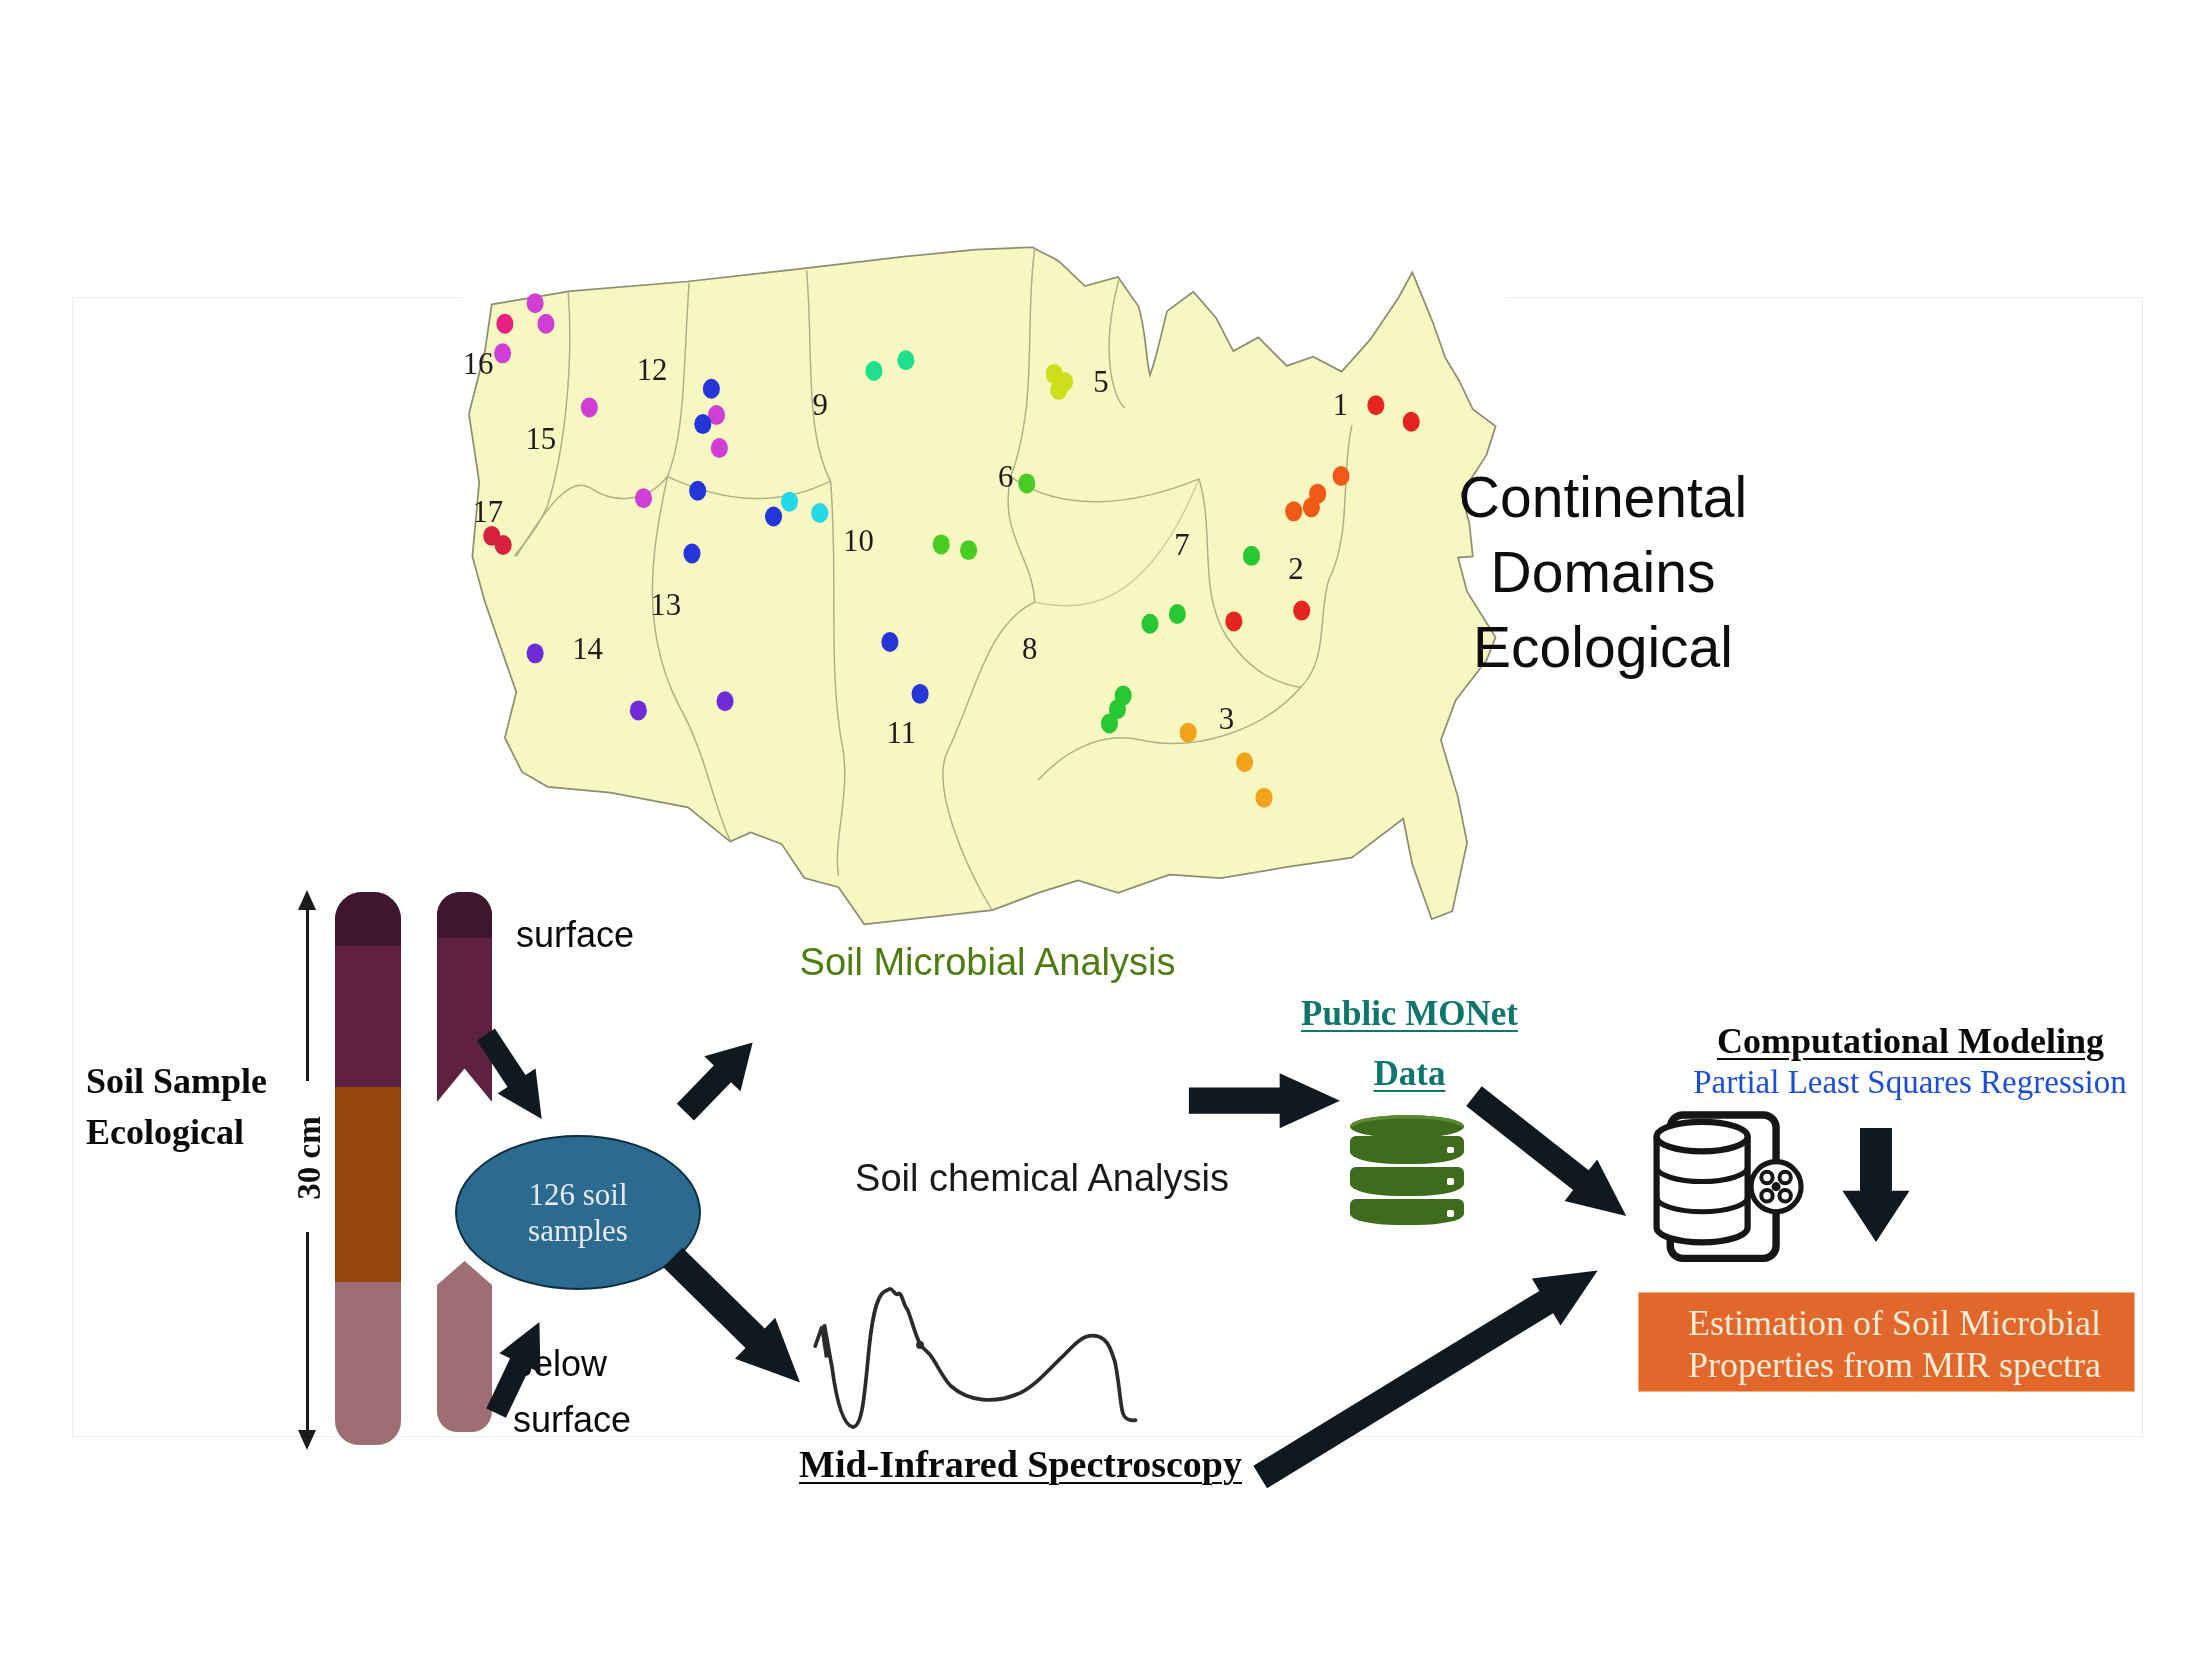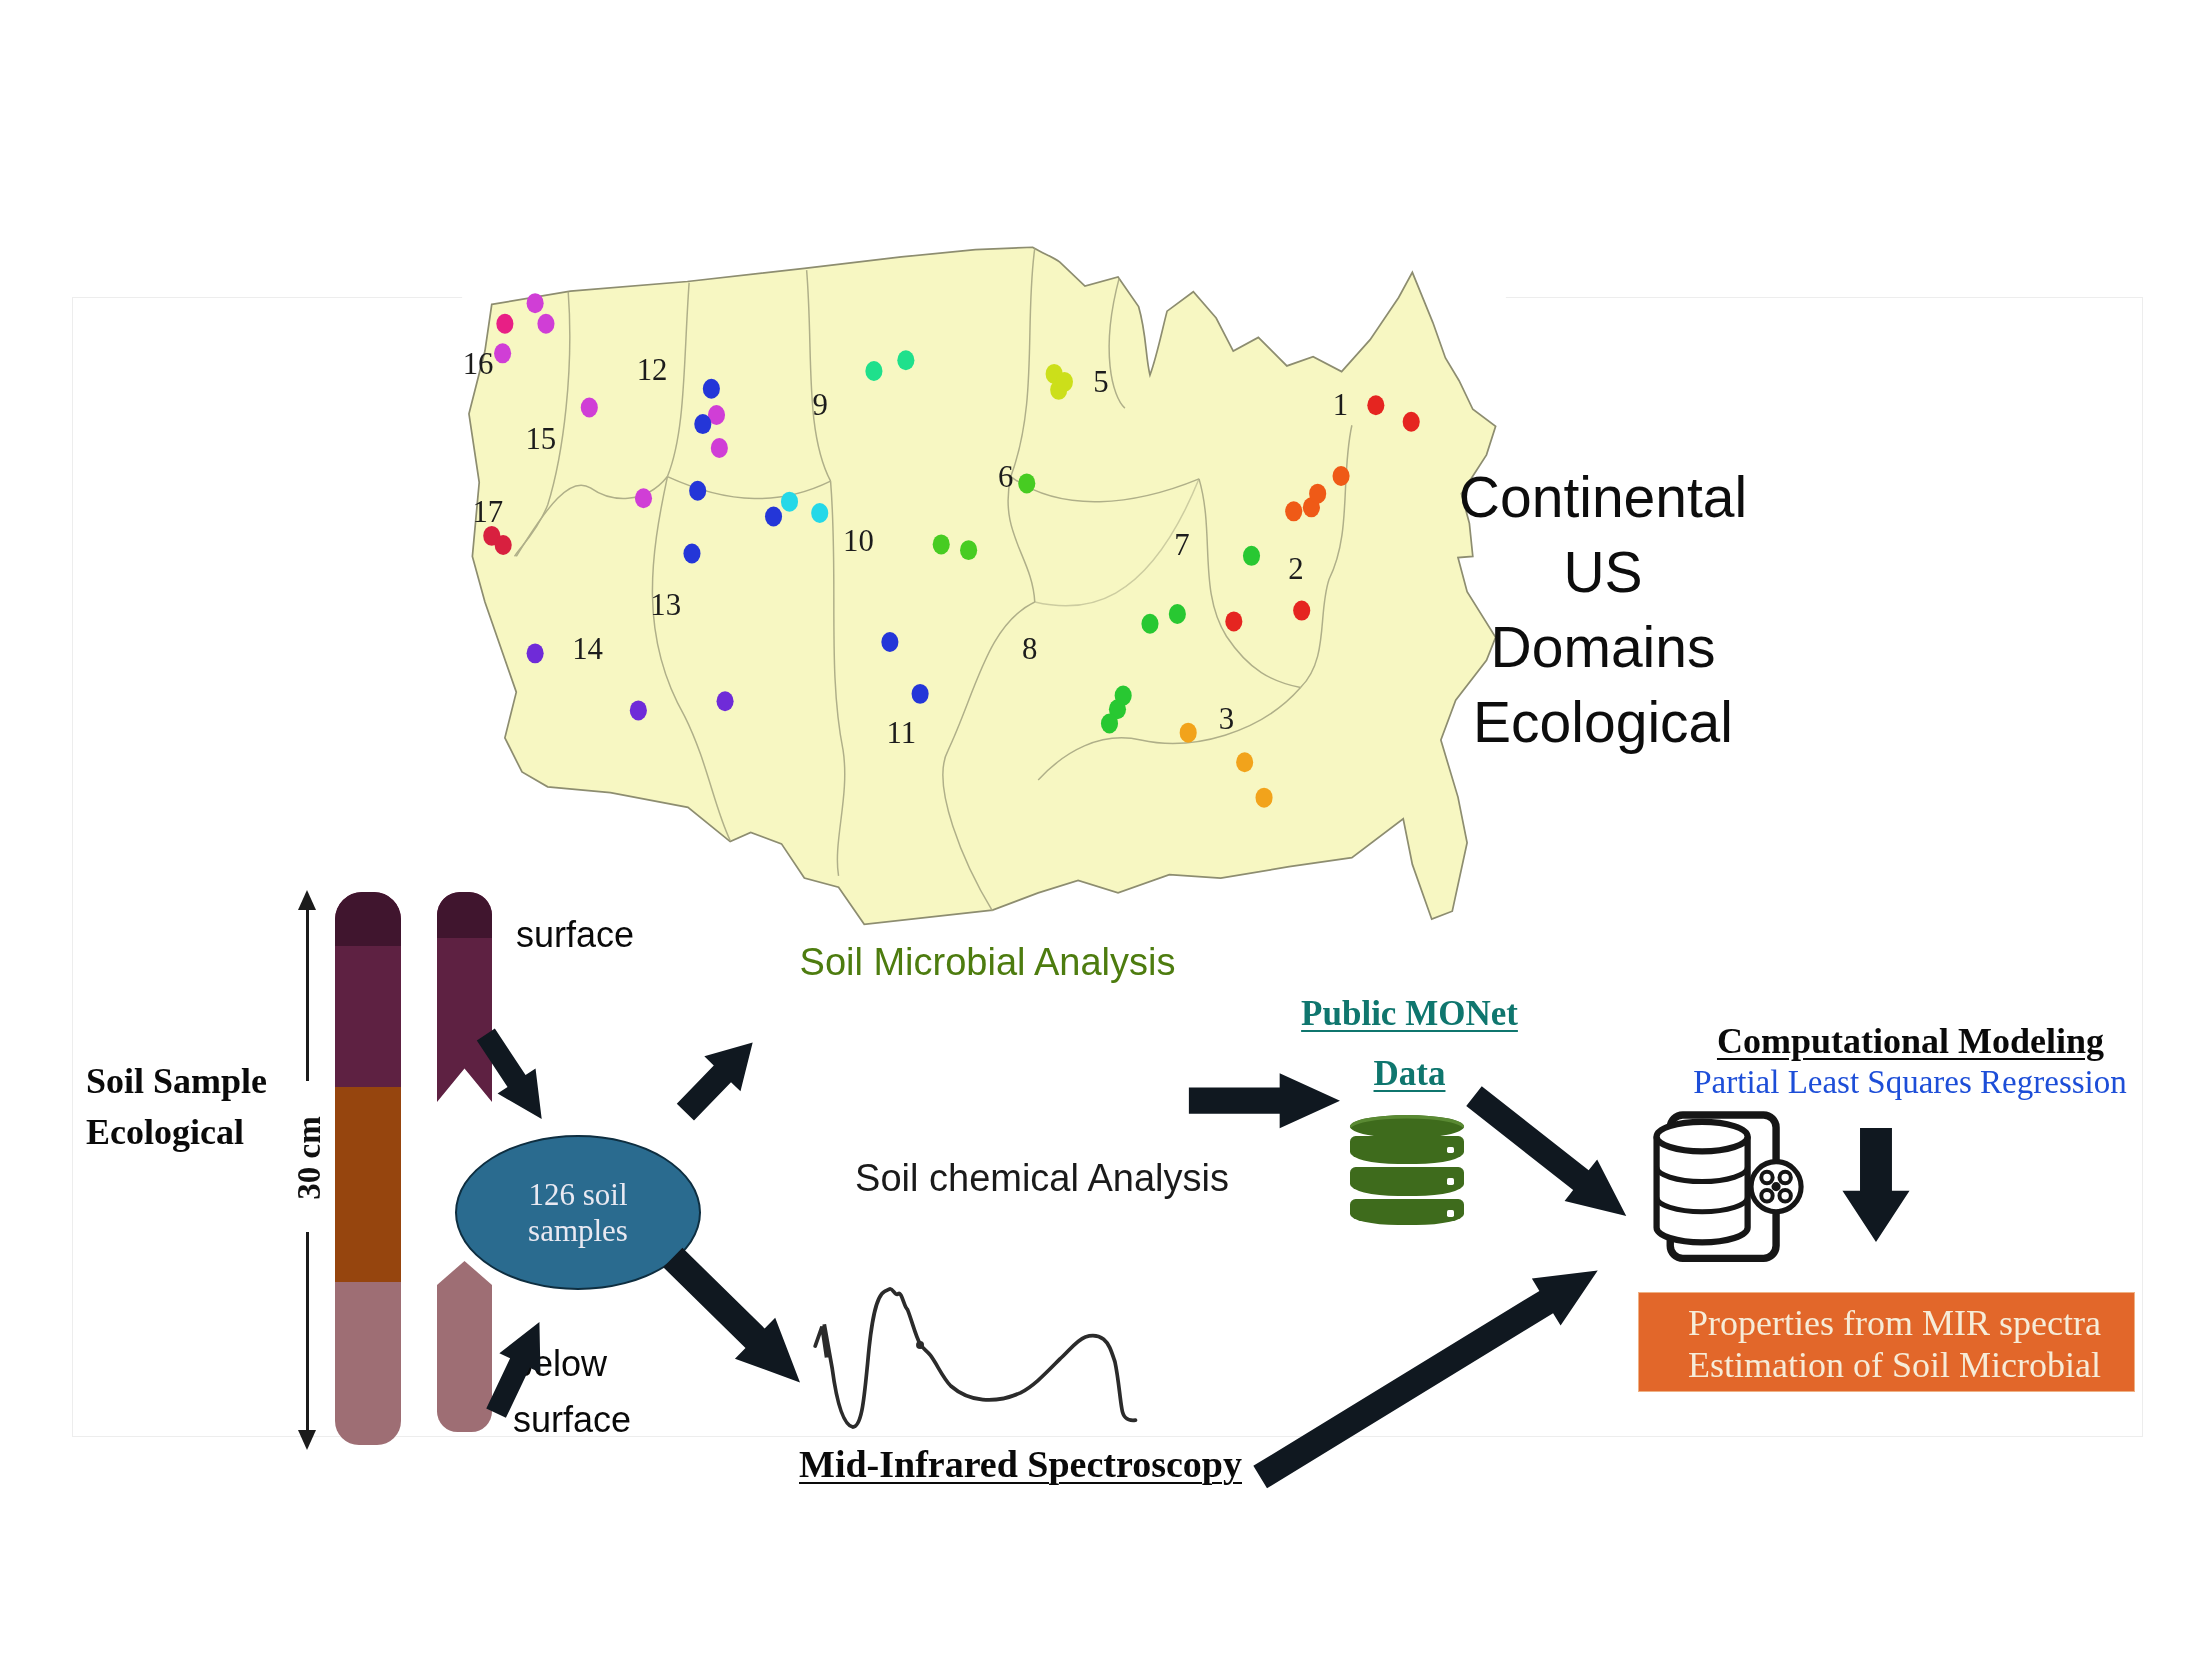--- a/index.html
+++ b/index.html
@@ -163,21 +163,20 @@
         <ellipse cx="1458" cy="481" rx="15" ry="17.5" fill="#ef5a17"></ellipse>
         <ellipse cx="1500" cy="450" rx="15" ry="17.5" fill="#ef5a17"></ellipse>
         <ellipse cx="1273" cy="869" rx="15" ry="17.5" fill="#f2a31b"></ellipse>
         <ellipse cx="1372" cy="921" rx="15" ry="17.5" fill="#f2a31b"></ellipse>
         <ellipse cx="1406" cy="983" rx="15" ry="17.5" fill="#f2a31b"></ellipse>
       </g>
   </svg>
 
   <div id="title-block" class="abs">
     <div>Continental</div>
-    <div>US</div>
     <div>Domains</div>
     <div>Ecological</div>
   </div>
 
   <div id="collection-label" class="abs serifB">
     <div>Soil Sample</div>
     <div>Ecological</div>
   </div>
 
   <div class="abs dim-head" style="top:890px;border-bottom:20.5px solid #1b1b1b;"></div>
@@ -258,22 +257,22 @@
       <circle cx="228" cy="140" r="44" fill="#ffffff" stroke="#161616" stroke-width="9"></circle>
       <circle cx="212" cy="124" r="10" fill="none" stroke="#161616" stroke-width="7"></circle>
       <circle cx="244" cy="124" r="10" fill="none" stroke="#161616" stroke-width="7"></circle>
       <circle cx="212" cy="156" r="10" fill="none" stroke="#161616" stroke-width="7"></circle>
       <circle cx="244" cy="156" r="10" fill="none" stroke="#161616" stroke-width="7"></circle>
       <circle cx="228" cy="140" r="8" fill="#161616"></circle>
     </g>
   </svg>
 
   <div id="result-box" class="abs">
+    <div>Estimation of Soil Microbial</div>
     <div>Properties from MIR spectra</div>
-    <div>Estimation of Soil Microbial</div>
   </div>
 
   <svg id="arrows" class="abs" width="2205" height="1654" viewBox="0 0 3867 2900">
       <polygon points="836.2,1824.5 890.1,1905.9 872.6,1917.4 950.0,1962.0 939.2,1873.4 921.7,1884.9 867.8,1803.5" fill="#101820"></polygon>
       <polygon points="887.2,2486.2 929.0,2398.2 947.8,2407.1 946.0,2318.0 875.8,2372.9 894.6,2381.8 852.8,2469.8" fill="#101820"></polygon>
       <polygon points="1217.1,1964.6 1282.0,1897.5 1298.6,1913.6 1320.0,1828.0 1235.2,1852.2 1251.8,1868.3 1186.9,1935.4" fill="#101820"></polygon>
       <polygon points="1163.2,2222.1 1307.4,2363.8 1288.9,2382.6 1403.0,2424.0 1359.5,2310.7 1341.0,2329.5 1196.8,2187.9" fill="#101820"></polygon>
       <polygon points="2085.0,1953.0 2244.2,1953.0 2244.2,1978.3 2350.0,1930.0 2244.2,1881.7 2244.2,1907.0 2085.0,1907.0" fill="#101820"></polygon>
       <polygon points="2571.4,1939.3 2758.9,2086.7 2743.9,2105.8 2852.0,2132.0 2801.0,2033.1 2786.1,2052.1 2598.6,1904.7" fill="#101820"></polygon>
       <polygon points="2222.0,2609.6 2723.7,2302.8 2736.9,2324.4 2802.0,2228.0 2686.5,2242.0 2699.7,2263.6 2198.0,2570.4" fill="#101820"></polygon>

